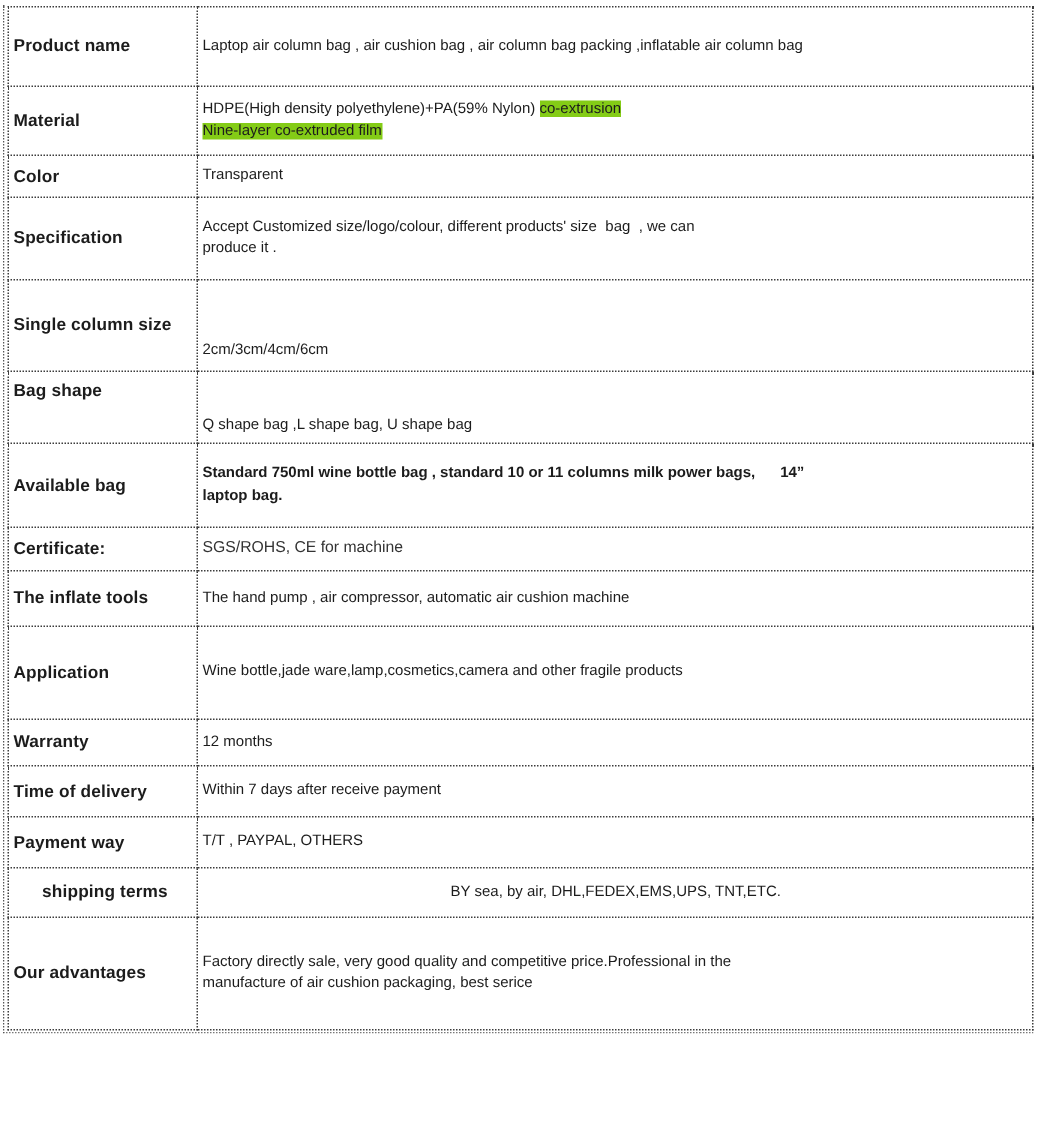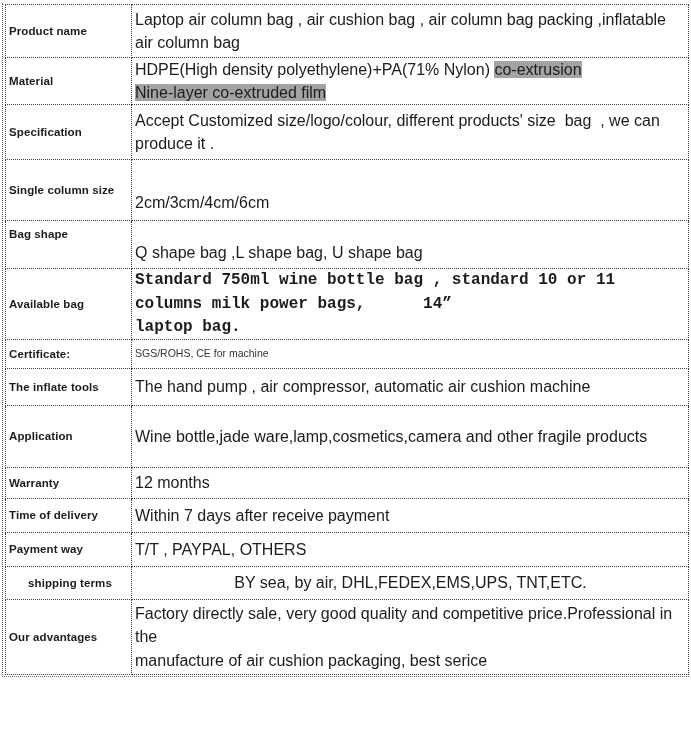--- a/index.html
+++ b/index.html
@@ -37,27 +37,27 @@
   }
   td.lbl {
     width: 122px;
     font-weight: bold;
     font-size: 11.5px;
     padding-left: 3px;
     white-space: nowrap;
     letter-spacing: 0.1px;
   }
   td.val {
-    font-size: 16px;
+    font-size: 10px;
     padding-left: 3px;
     padding-right: 2px;
     white-space: pre-wrap;
     line-height: 1.45;
   }
-  .hl { background: #a3a3a3; }
+  .hl { background: #84cc16; }
   
   tr.r1  td { height: 52px; }
   tr.r2  td { height: 45px; }
   tr.r3  td { height: 27px; }
   tr.r4  td { height: 54px; }
   tr.r5  td { height: 54px; }
   tr.r6  td { height: 35px; }
   tr.r7  td { height: 40px; }
   tr.r8  td { height: 55px; }
   tr.r9  td { height: 28px; }
@@ -69,36 +69,40 @@
   tr.r15 td { height: 33px; }
   tr.r16 td { height: 32px; text-align: center; }
   tr.r17 td { height: 74px; }
   
   tr.r5 td.val  { vertical-align: bottom; padding-bottom: 6px; }
   tr.r7 td.lbl  { vertical-align: top; padding-top: 7px; }
   tr.r7 td.val  { vertical-align: bottom; padding-bottom: 4px; }
   
   tr.r9 td.val  { font-size: 10.5px; color: #333333; margin-top: 39px; }
   
-  tr.r8 td.val  { font-weight: 600; font-family: Liberation Mono, monospace; }
+  tr.r8 td.val  { font-weight: 600; }
 </style>
 </head>
 <body>
 
 <div class="page">
   <div class="table-wrap">
     <table class="spec">
       <tbody>
         <tr class="r1">
           <td class="lbl">Product name</td>
           <td class="val">Laptop air column bag , air cushion bag , air column bag packing ,inflatable air column bag</td>
         </tr>
         <tr class="r2">
           <td class="lbl">Material</td>
-          <td class="val"><span>HDPE(High density polyethylene)+PA(71% Nylon) </span><span class="hl">co-extrusion</span><br><span class="hl">Nine-layer co-extruded film</span></td>
+          <td class="val"><span>HDPE(High density polyethylene)+PA(59% Nylon) </span><span class="hl">co-extrusion</span><br><span class="hl">Nine-layer co-extruded film</span></td>
+        </tr>
+        <tr class="r3">
+          <td class="lbl">Color</td>
+          <td class="val">Transparent</td>
         </tr>
         <tr class="r4">
           <td class="lbl">Specification</td>
           <td class="val">Accept Customized size/logo/colour, different products' size  bag  , we can
 produce it .</td>
         </tr>
         <tr class="r5">
           <td class="lbl">Single column size</td>
           <td class="val">2cm/3cm/4cm/6cm</td>
         </tr>

